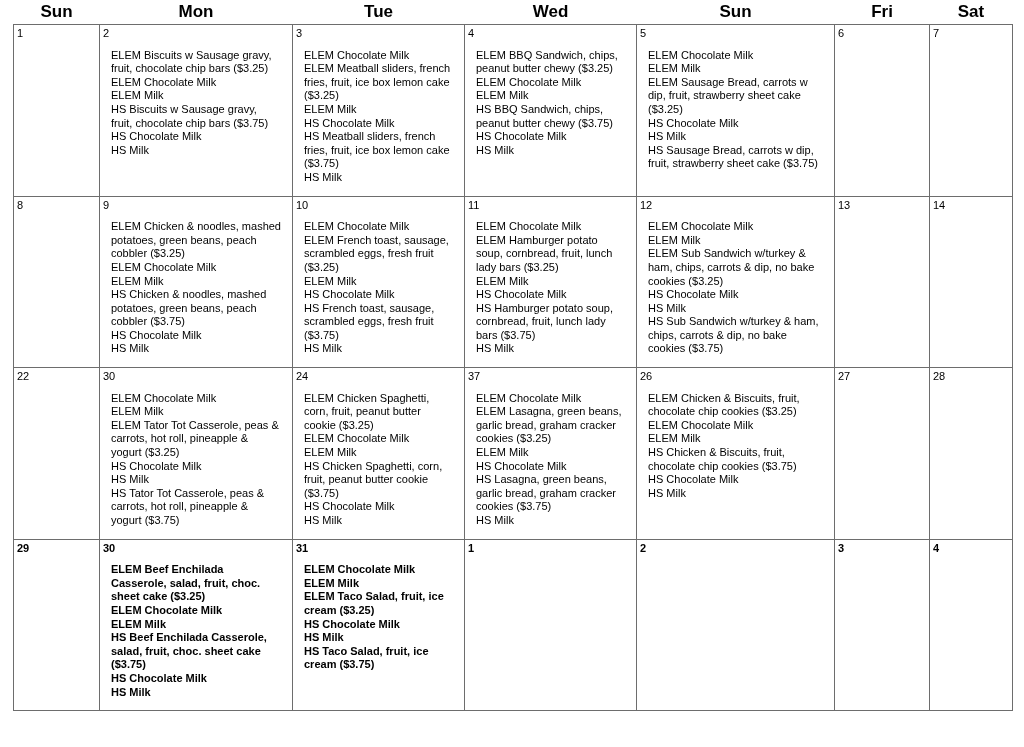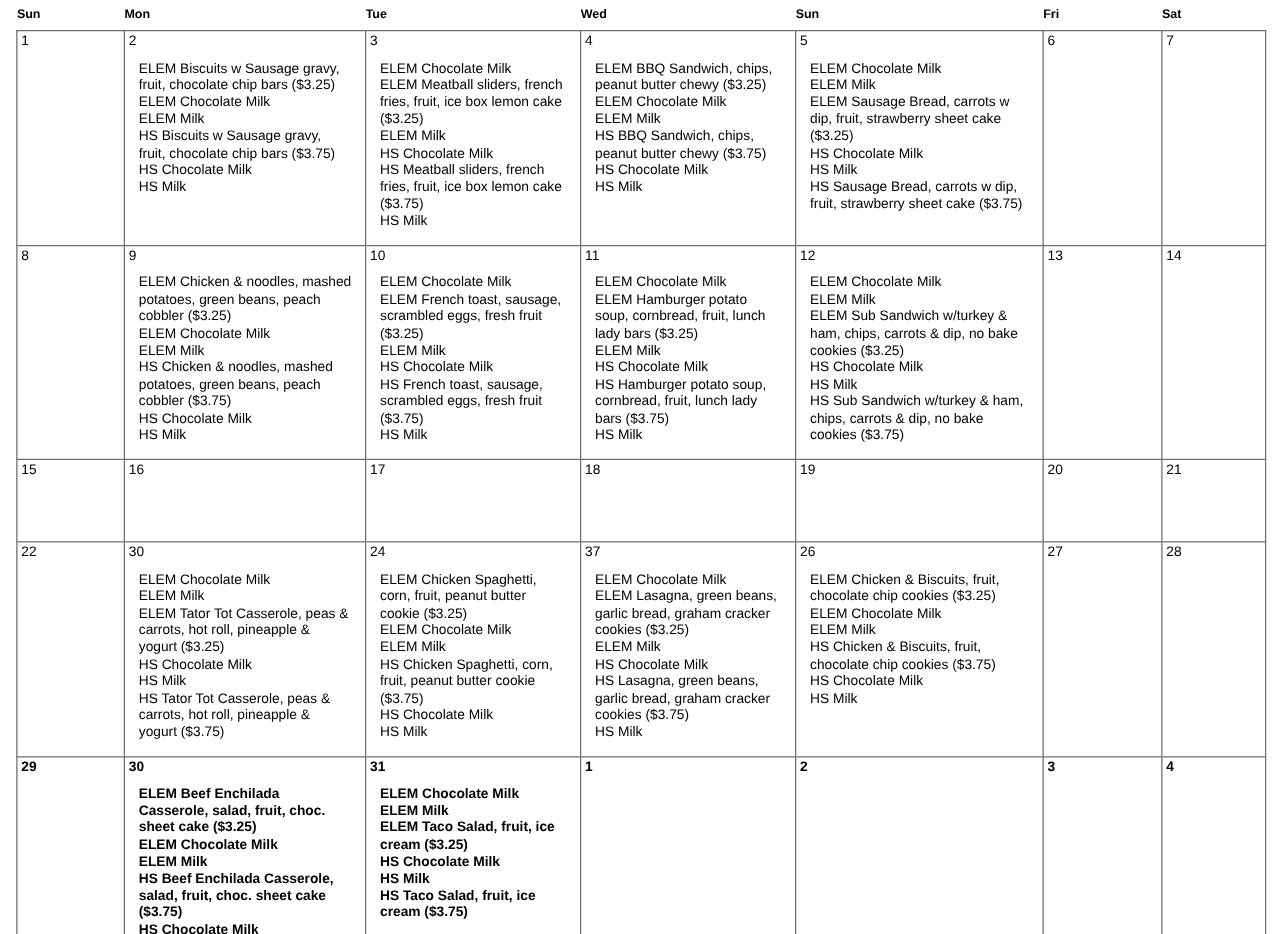--- a/index.html
+++ b/index.html
@@ -30,23 +30,23 @@
   table.calendar col.c-mon { width: 193px; }
   table.calendar col.c-tue { width: 172px; }
   table.calendar col.c-wed { width: 172px; }
   table.calendar col.c-thu { width: 198px; }
   table.calendar col.c-fri { width: 95px; }
   table.calendar col.c-sat { width: 83px; }
 
   thead th.dow {
     border: none;
     padding: 0 0 5px 0;
-    font-size: 10px;
+    font-size: 17px;
     font-weight: bold;
-    text-align: left;
+    text-align: center;
     line-height: 14px;
     height: 19px;
     vertical-align: bottom;
     color: #000;
   }
   tbody td.daycell {
     border: 1px solid #6d6d6d;
     vertical-align: top;
     padding: 2px 3px 3px 3px;
     font-size: 11px;
@@ -207,43 +207,20 @@
               <li class="event">HS Sub Sandwich w/turkey &amp; ham, chips, carrots &amp; dip, no bake cookies ($3.75)</li>
             </ul>
           </td>
           <td class="daycell">
             <span class="daynum">13</span>
           </td>
           <td class="daycell">
             <span class="daynum">14</span>
           </td>
         </tr>
-        <tr class="wk3">
-          <td class="daycell">
-            <span class="daynum">15</span>
-          </td>
-          <td class="daycell">
-            <span class="daynum">16</span>
-          </td>
-          <td class="daycell">
-            <span class="daynum">17</span>
-          </td>
-          <td class="daycell">
-            <span class="daynum">18</span>
-          </td>
-          <td class="daycell">
-            <span class="daynum">19</span>
-          </td>
-          <td class="daycell">
-            <span class="daynum">20</span>
-          </td>
-          <td class="daycell">
-            <span class="daynum">21</span>
-          </td>
-        </tr>
         <tr class="wk4">
           <td class="daycell">
             <span class="daynum">22</span>
           </td>
           <td class="daycell">
             <span class="daynum">30</span>
             <ul class="events">
               <li class="event">ELEM Chocolate Milk</li>
               <li class="event">ELEM Milk</li>
               <li class="event">ELEM Tator Tot Casserole, peas &amp; carrots, hot roll, pineapple &amp; yogurt ($3.25)</li>

